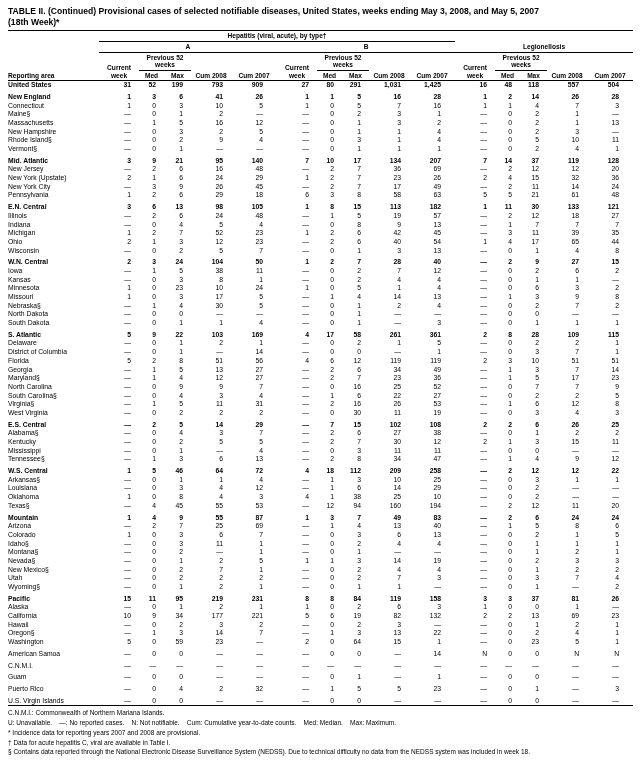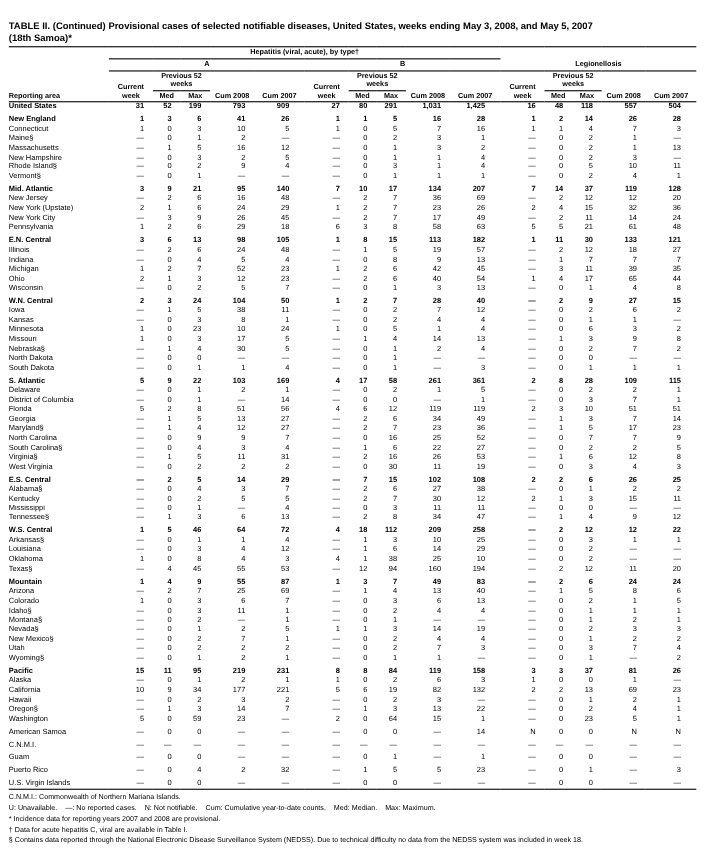--- a/index.html
+++ b/index.html
@@ -1,17 +1,17 @@
 <!DOCTYPE html>
 <html><head>
 <meta charset="utf-8">
 <style>
   html,body{margin:0;padding:0;}
   body{width:641px;height:771px;background:#ffffff;color:#000;font-family:"Liberation Sans",sans-serif;overflow:hidden;}
-  .page{padding:18px 8px 0 8px;}
+  .page{padding:6px 8px 0 8px;}
   .title{font-size:8.6px;font-weight:bold;line-height:1.3;}
   .title div{white-space:normal;}
   table{width:625px;border-collapse:collapse;table-layout:fixed;border-top:1px solid #000;border-bottom:1px solid #000;margin-top:2px;}
   th{font-size:6.6px;font-weight:bold;vertical-align:bottom;text-align:center;padding:1px 0;line-height:1.15;}
   th.area-h{text-align:left;vertical-align:bottom;padding-left:0;}
   .u{border-bottom:1px solid #000;}
   .hb{border-bottom:1px solid #000;}
   td{font-size:6.8px;text-align:right;padding:0 8px 0 0;line-height:1.28;white-space:nowrap;overflow:hidden;}
   td.area{text-align:left;padding-right:0;}
   tr.sum td{font-weight:bold;}
@@ -19,21 +19,21 @@
   td:nth-child(6),td:nth-child(11),td:nth-child(16){padding-right:14px;}
   .foot{font-size:6.5px;line-height:1.5;margin-top:2px;}
 </style>
 </head>
 <body>
 
 <div class="page">
 
   <div class="title">
     <div>TABLE II. (Continued) Provisional cases of selected notifiable diseases, United States, weeks ending May 3, 2008, and May 5, 2007</div>
-    <div>(18th Samoa)*</div>
+    <div>(18th Week)*</div>
   </div>
 
   <table>
     <colgroup>
       <col style="width:91px">
       <col style="width:40px">
         <col style="width:25px">
         <col style="width:27px">
         <col style="width:40px">
         <col style="width:46px">

